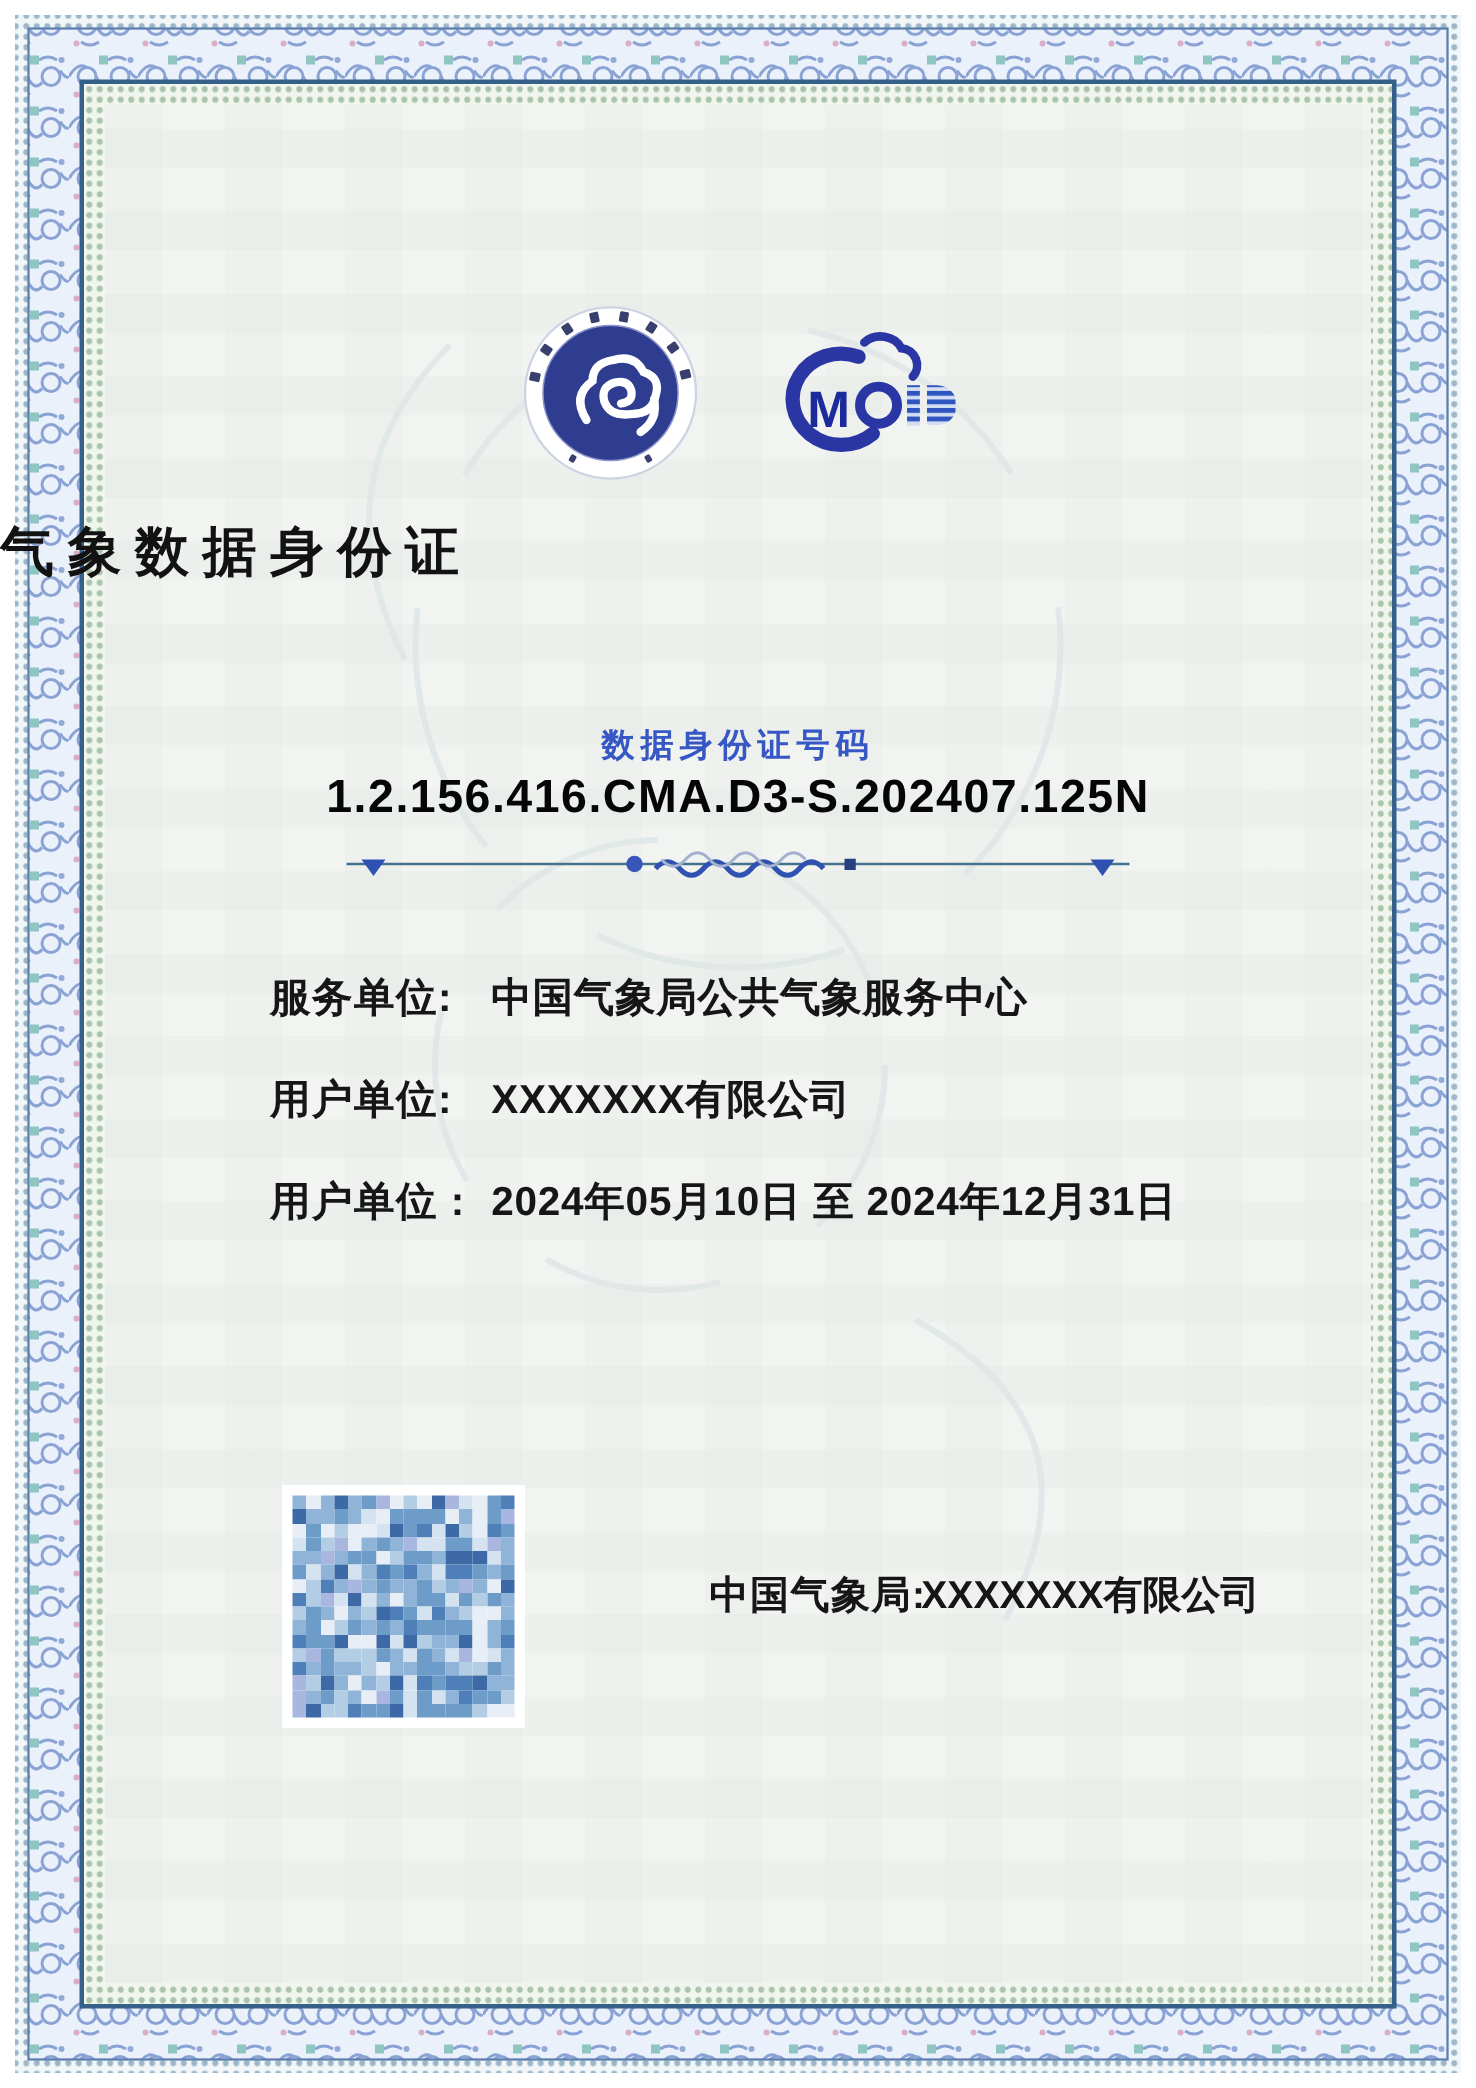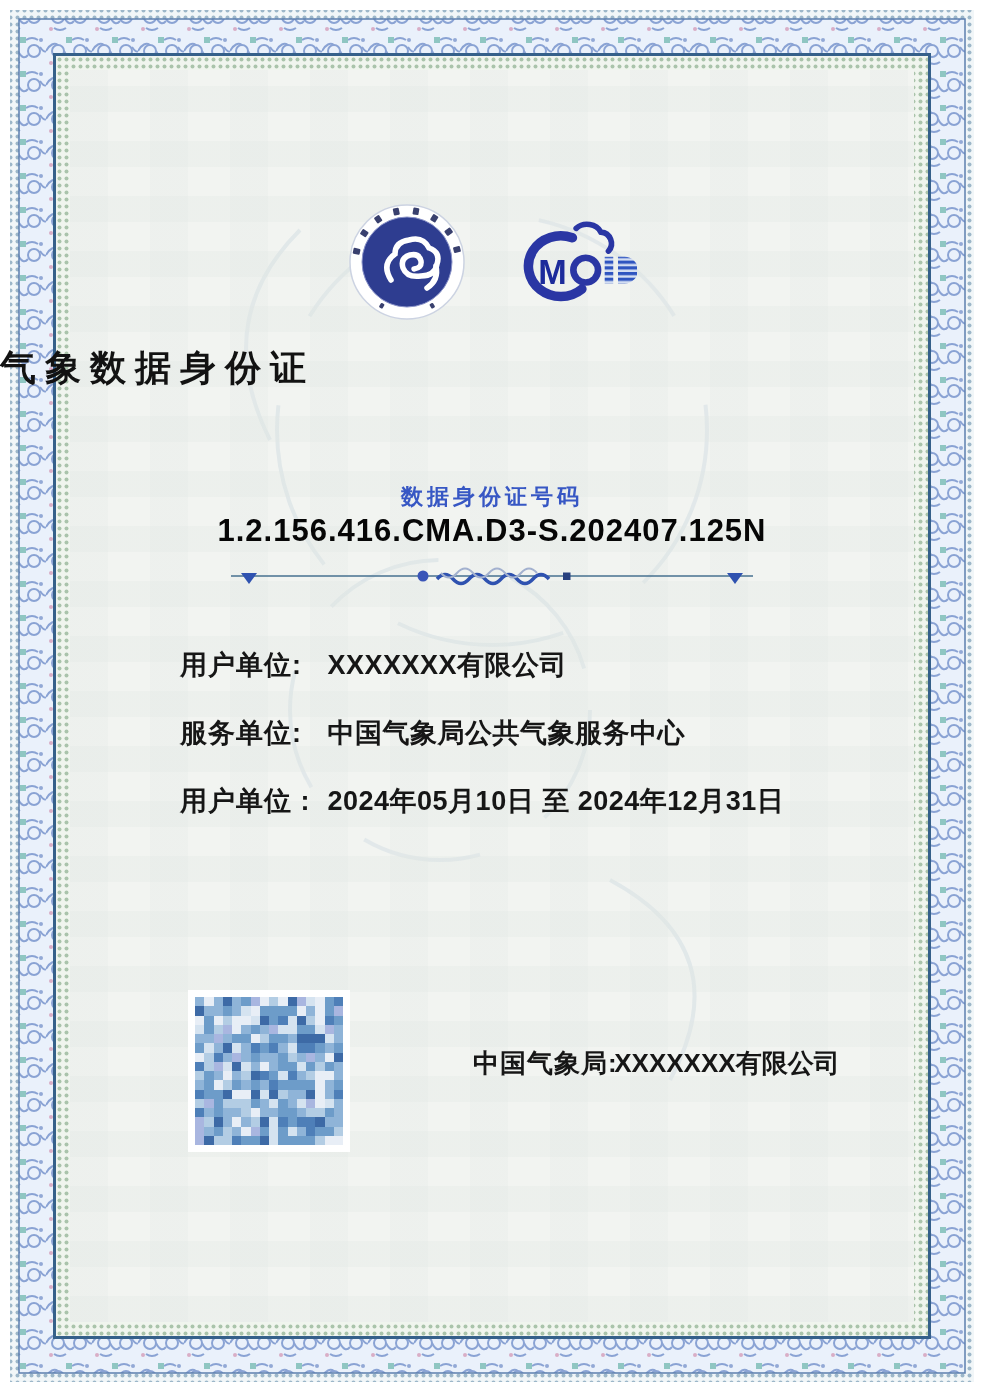--- a/index.html
+++ b/index.html
@@ -153,26 +153,26 @@
       <path d="M14 10 l16 0 l-8 11 z" fill="#2f52b0"></path>
       <path d="M500 10 l16 0 l-8 11 z" fill="#2f52b0"></path>
       <circle cx="196" cy="13" r="5.5" fill="#3a55b8"></circle>
       <rect x="336" y="9.5" width="7.5" height="7.5" fill="#27407e"></rect>
       <path d="M210 16 q8 -9 16 0 q8 9 16 0 q8 -9 16 0 q8 9 16 0 q8 -9 16 0 q8 9 16 0 q8 -9 16 0" stroke="#2f52b0" stroke-width="3.4" fill="none"></path>
       <path d="M214 10 q8 9 16 0 q8 -9 16 0 q8 9 16 0 q8 -9 16 0 q8 9 16 0 q8 -9 16 0" stroke="#a3b1cf" stroke-width="2" fill="none"></path>
     </svg>
 
     <div class="fields">
       <div class="frow">
+        <span class="flabel">服务单位:</span>
+        <span class="fvalue">中国气象局公共气象服务中心</span>
+      </div>
+      <div class="frow">
         <span class="flabel">用户单位:</span>
         <span class="fvalue">XXXXXXX有限公司</span>
-      </div>
-      <div class="frow">
-        <span class="flabel">服务单位:</span>
-        <span class="fvalue">中国气象局公共气象服务中心</span>
       </div>
       <div class="frow">
         <span class="flabel">用户单位 :</span>
         <span class="fvalue">2024年05月10日 至 2024年12月31日</span>
       </div>
     </div>
 
     <div class="qr">
       <div class="qr-grid" style="grid-template-columns: repeat(16, 1fr);">
           <i style="background: rgb(143, 180, 216);"></i>

